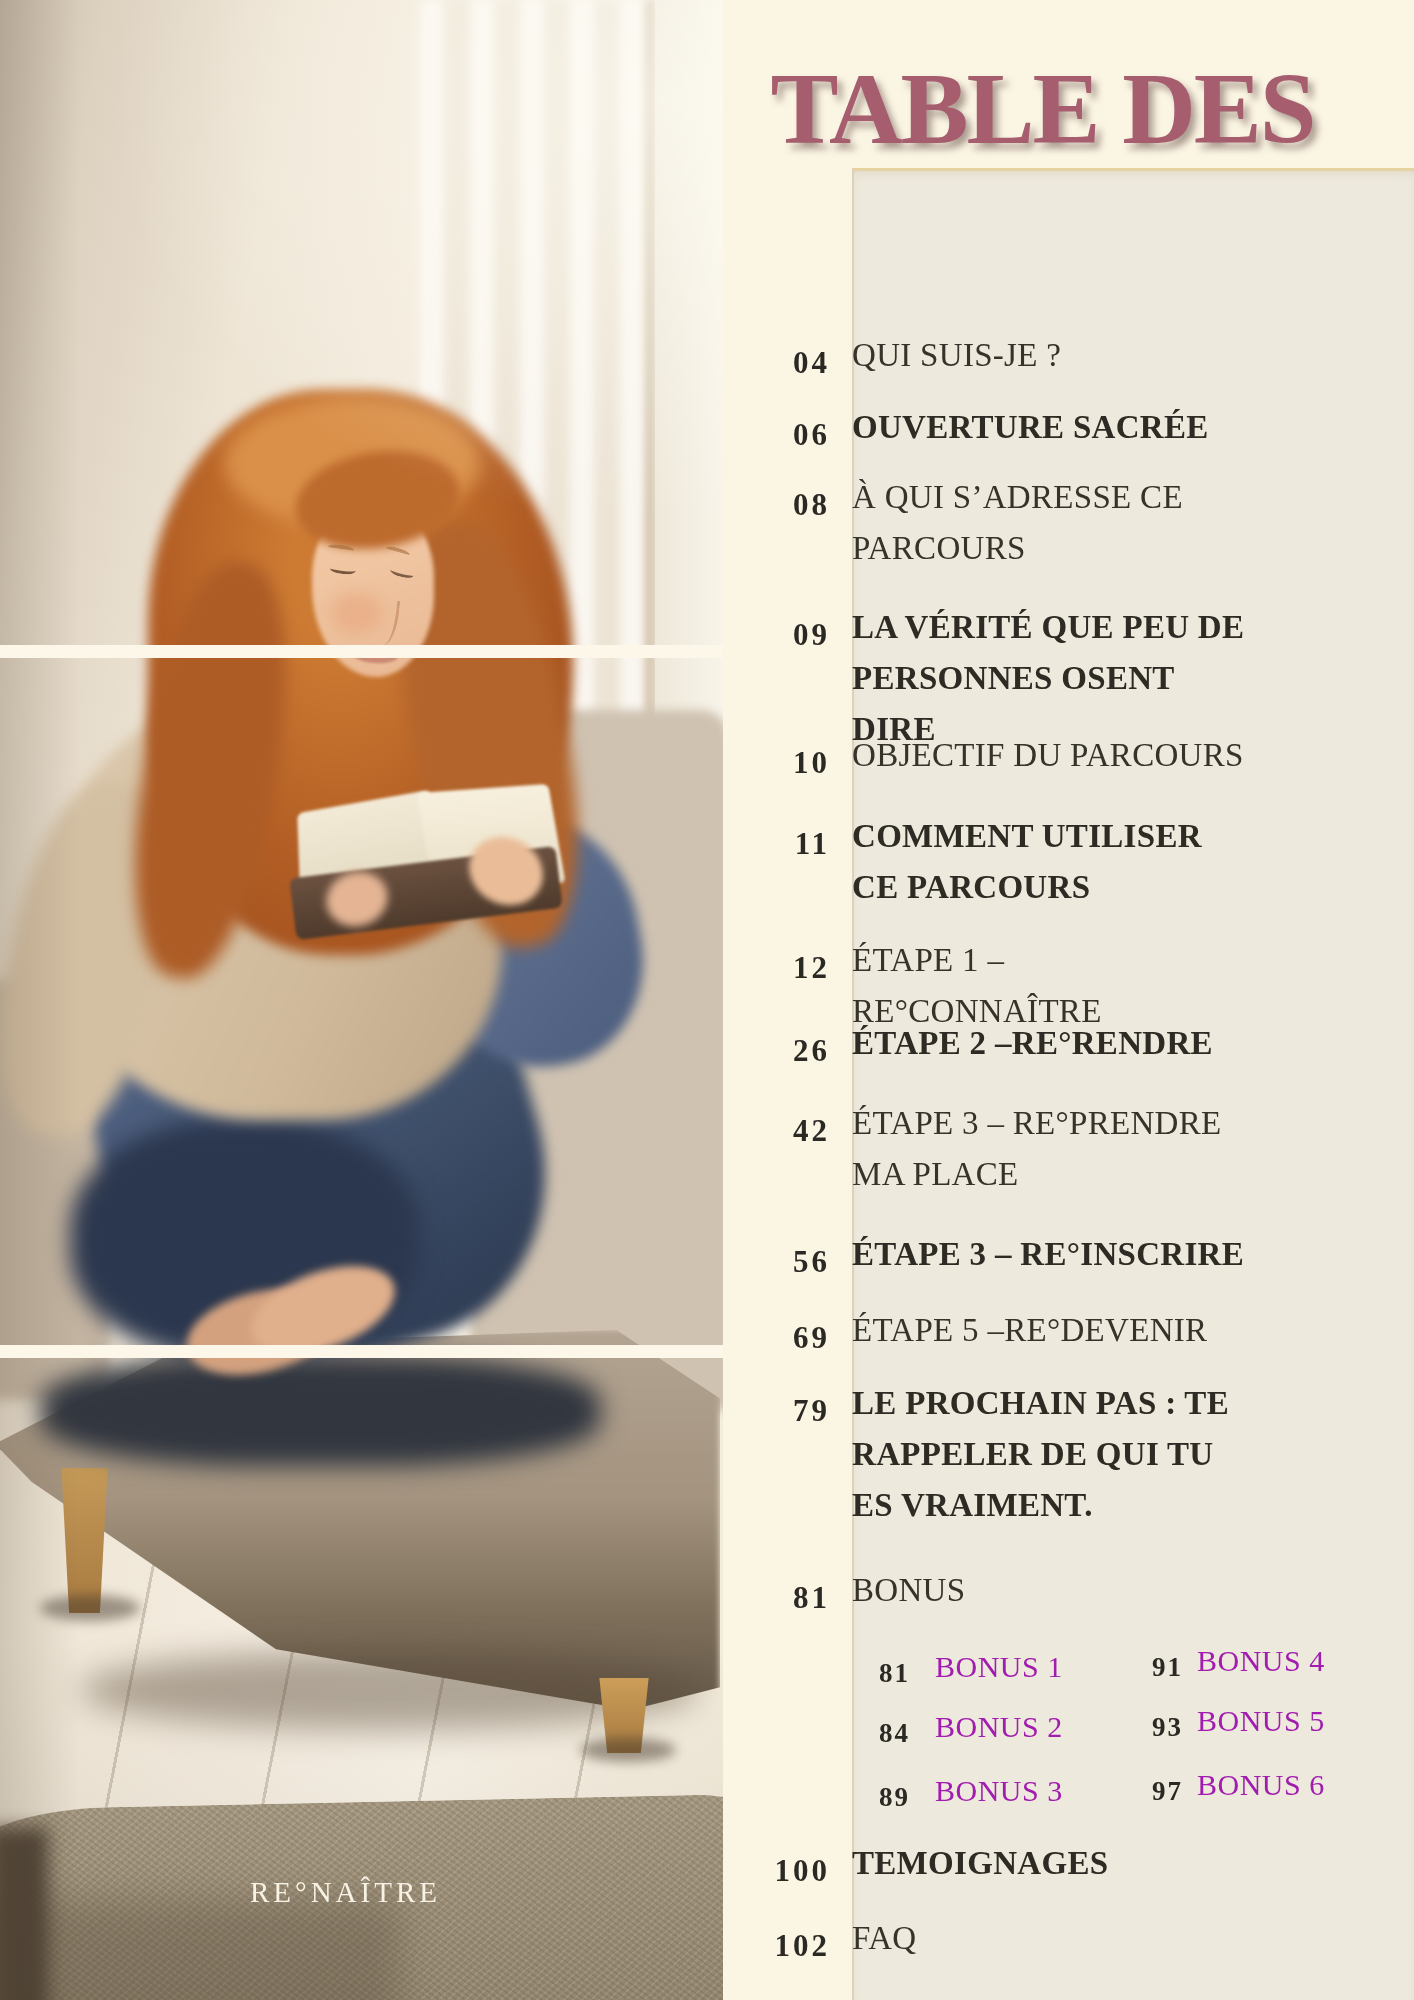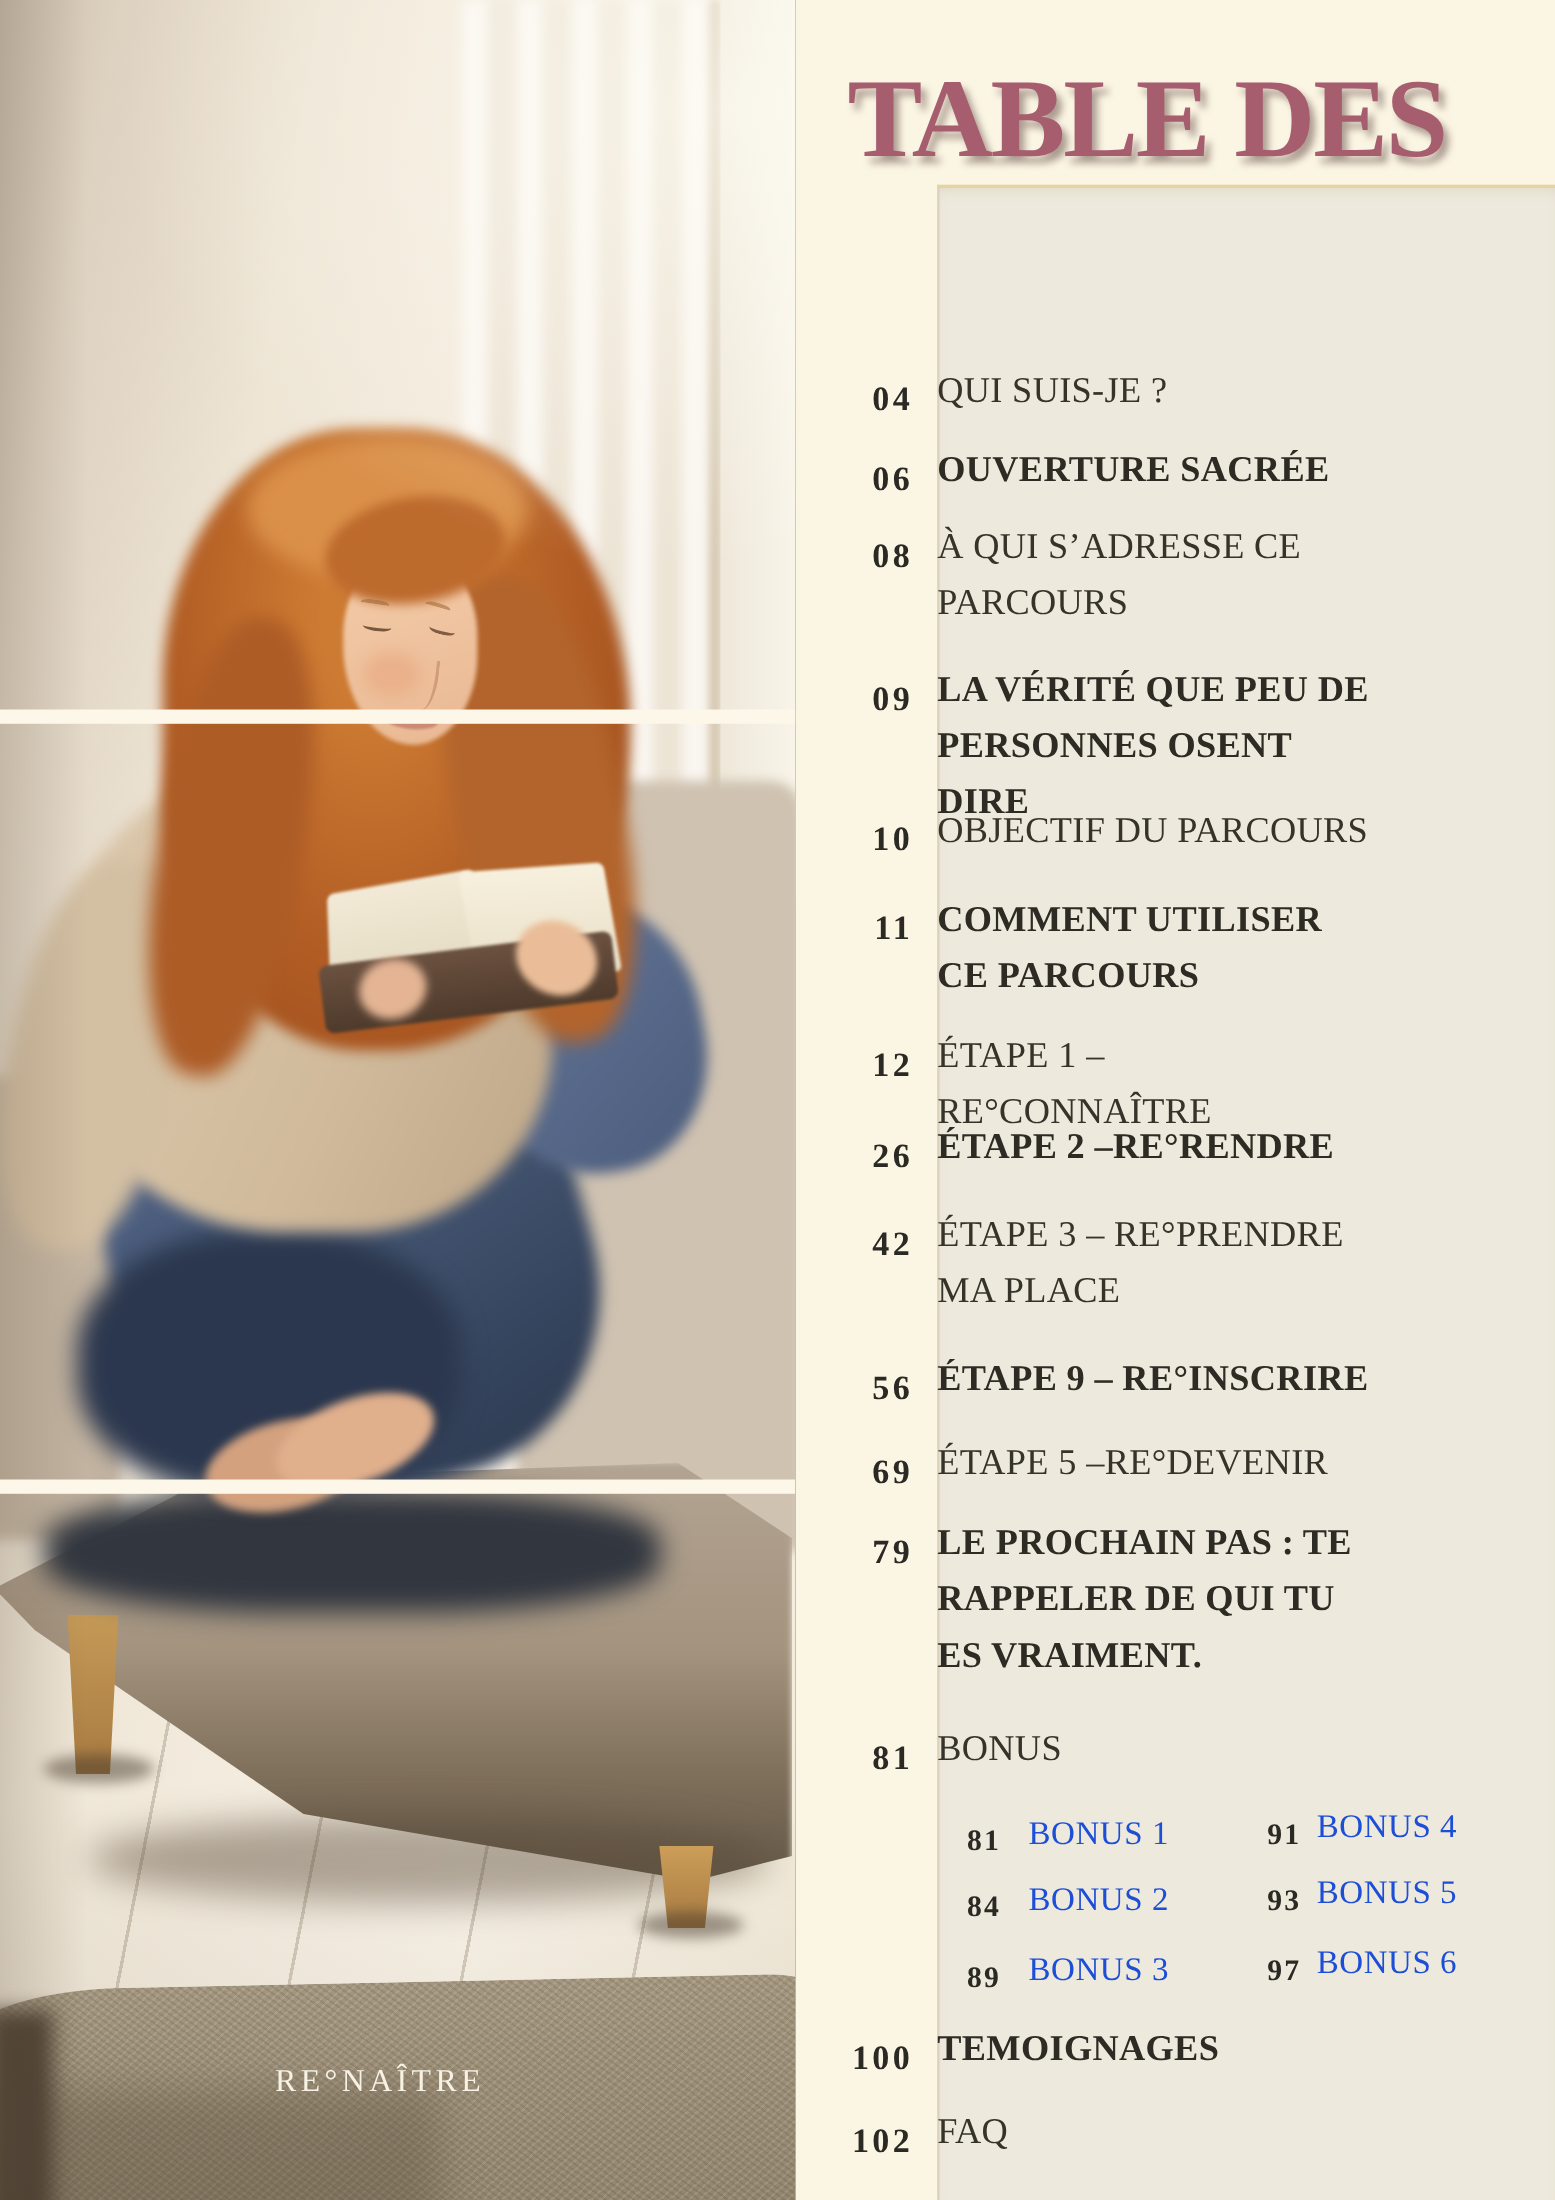--- a/index.html
+++ b/index.html
@@ -97,21 +97,21 @@
      text-shadow:5px 6px 7px rgba(108,84,78,.55);}
   .page-title div{position:static;}
 
   .entry{left:0;width:1414px;}
   .entry .num{left:705px;width:125px;text-align:right;font-weight:700;color:#2b2924;
      font-size:31px;line-height:51px;letter-spacing:3px;top:7px;}
   .entry .label{left:852px;width:400px;color:#36332a;font-size:33px;line-height:51px;letter-spacing:.3px;top:0;}
   .entry.bold .label{font-weight:700;color:#2d2b24;}
 
   .bonus-num{width:70px;text-align:right;font-weight:700;color:#2b2924;font-size:27px;line-height:40px;letter-spacing:2px;}
-  .bonus-label{width:220px;color:#1d4ed8;font-size:30px;line-height:40px;letter-spacing:.5px;}
+  .bonus-label{width:220px;color:#a21caf;font-size:30px;line-height:40px;letter-spacing:.5px;}
 </style>
 </head>
 <body>
 
 <div class="page">
 
   <div class="photo">
     <div class="ph-wall"></div>
     <div class="ph-curtain"></div>
     <div class="ph-corner"></div>
@@ -199,21 +199,21 @@
       <div class="entry bold" style="top: 1018px;">
         <div class="num">26</div>
         <div class="label">ÉTAPE 2 –RE°RENDRE</div>
       </div>
       <div class="entry" style="top: 1098px;">
         <div class="num">42</div>
         <div class="label">ÉTAPE 3 – RE°PRENDRE MA PLACE</div>
       </div>
       <div class="entry bold" style="top: 1229px;">
         <div class="num">56</div>
-        <div class="label">ÉTAPE 9 – RE°INSCRIRE</div>
+        <div class="label">ÉTAPE 3 – RE°INSCRIRE</div>
       </div>
       <div class="entry" style="top: 1305px;">
         <div class="num">69</div>
         <div class="label">ÉTAPE 5 –RE°DEVENIR</div>
       </div>
       <div class="entry bold" style="top: 1378px;">
         <div class="num">79</div>
         <div class="label">LE PROCHAIN PAS : TE RAPPELER DE QUI TU ES VRAIMENT.</div>
       </div>
       <div class="entry" style="top: 1565px;">

